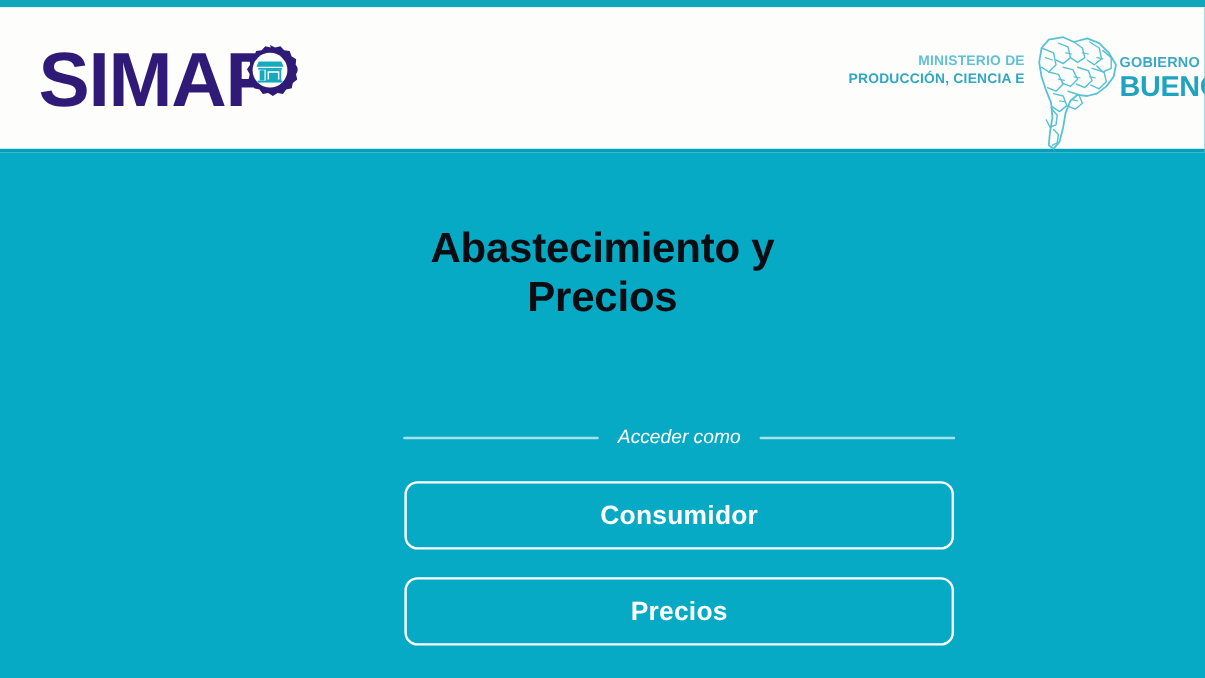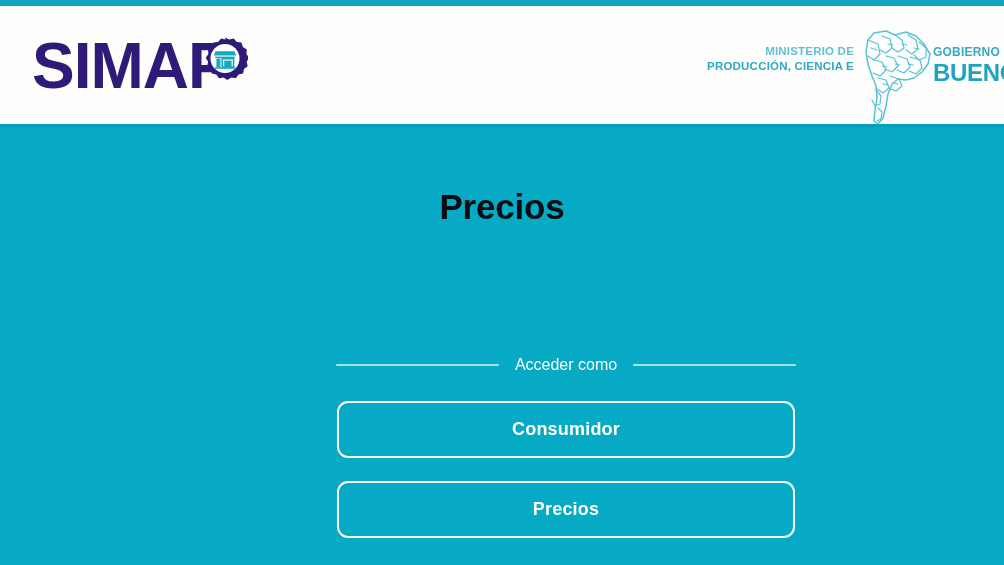--- a/index.html
+++ b/index.html
@@ -159,20 +159,21 @@
   .divider {
     position: absolute;
     top: 225px;
     left: 336px;
     width: 460px;
     height: 20px;
     display: flex;
     align-items: center;
     justify-content: center;
     gap: 16px;
+    font-style: italic;
   }
   .divider-rule {
     height: 2px;
     background: #a6e2ec;
     flex: 1 1 auto;
     border-radius: 1px;
   }
   .divider-label {
     color: #ffffff;
     font-size: 16px;
@@ -186,21 +187,21 @@
     position: absolute;
     left: 337px;
     width: 458px;
     height: 57px;
     box-sizing: border-box;
     background: transparent;
     border: 2px solid #ffffff;
     border-radius: 11px;
     color: #ffffff;
     font-family: "Liberation Sans", sans-serif;
-    font-size: 18px;
+    font-size: 22px;
     font-weight: bold;
     letter-spacing: 0.2px;
     cursor: pointer;
     display: flex;
     align-items: center;
     justify-content: center;
     padding: 0;
   }
   .btn-consumidor { top: 271px; }
   .btn-comercio   { top: 351px; }
@@ -262,20 +263,21 @@
     <div class="gov-text">
       <span class="gov-small">GOBIERNO DE</span>
       <span class="gov-big">BUENOS</span>
     </div>
 
   </div>
 
   <div class="main">
 
     <div class="title-block">
+      <span class="title-line2">Abastecimiento y</span>
       <span class="title-line2">Precios</span>
     </div>
 
     <div class="divider">
       <span class="divider-rule"></span>
       <span class="divider-label">Acceder como</span>
       <span class="divider-rule"></span>
     </div>
 
     <button class="btn btn-consumidor">Consumidor</button>

